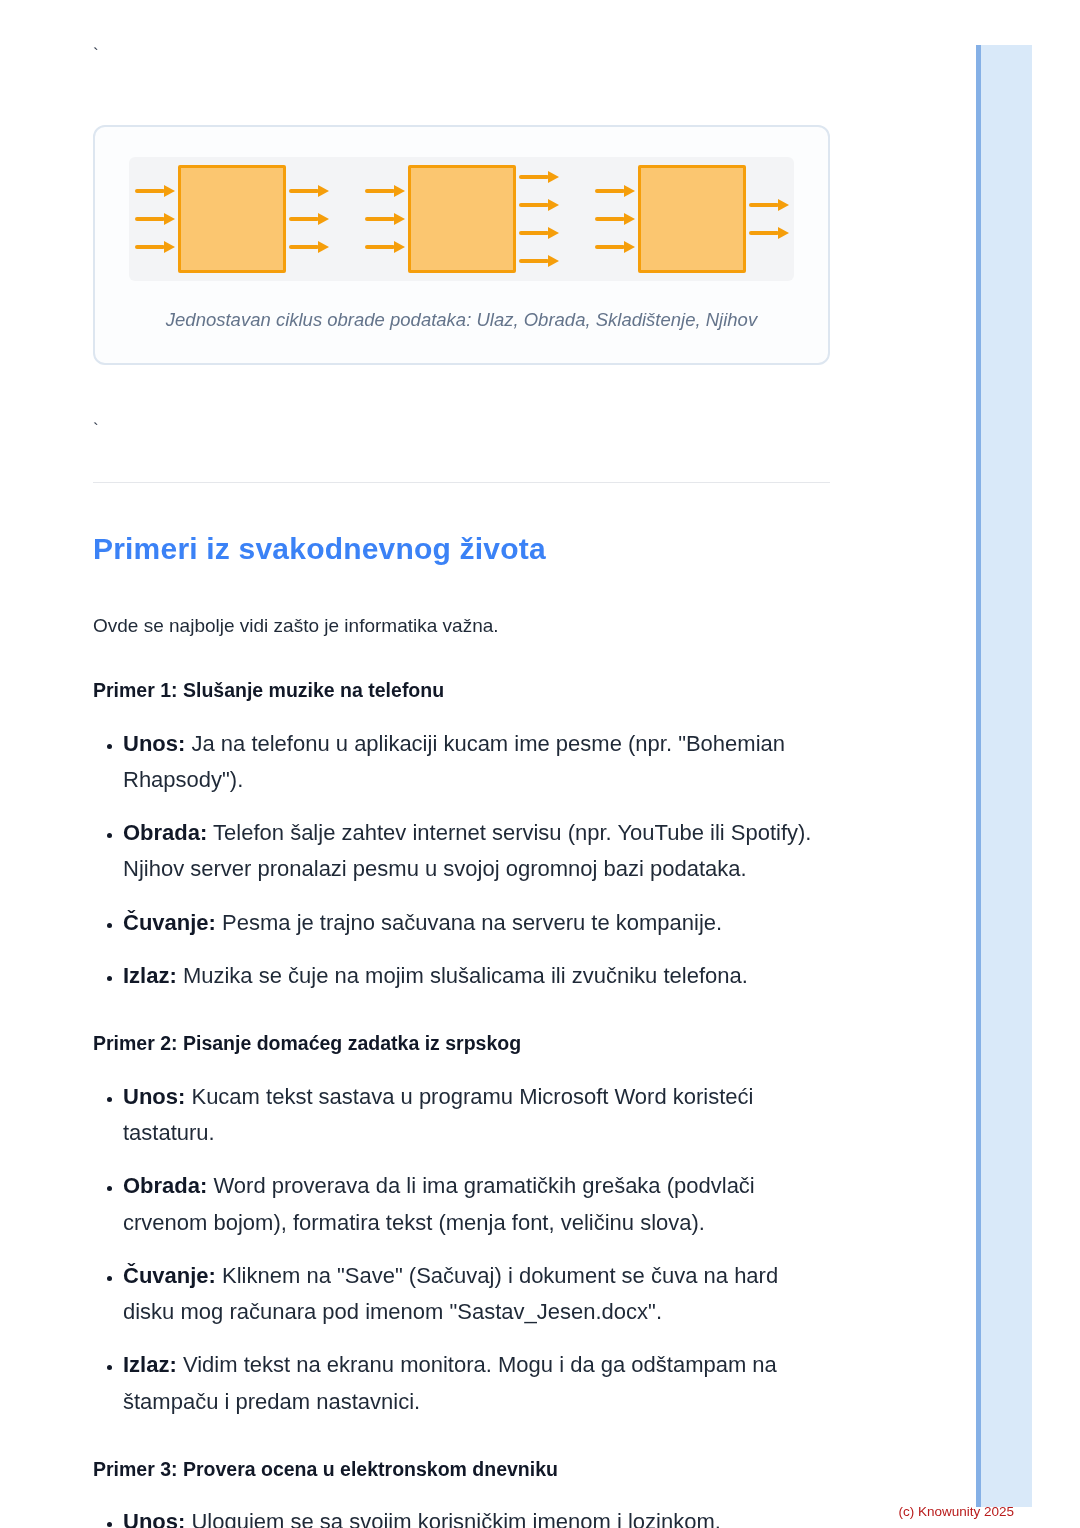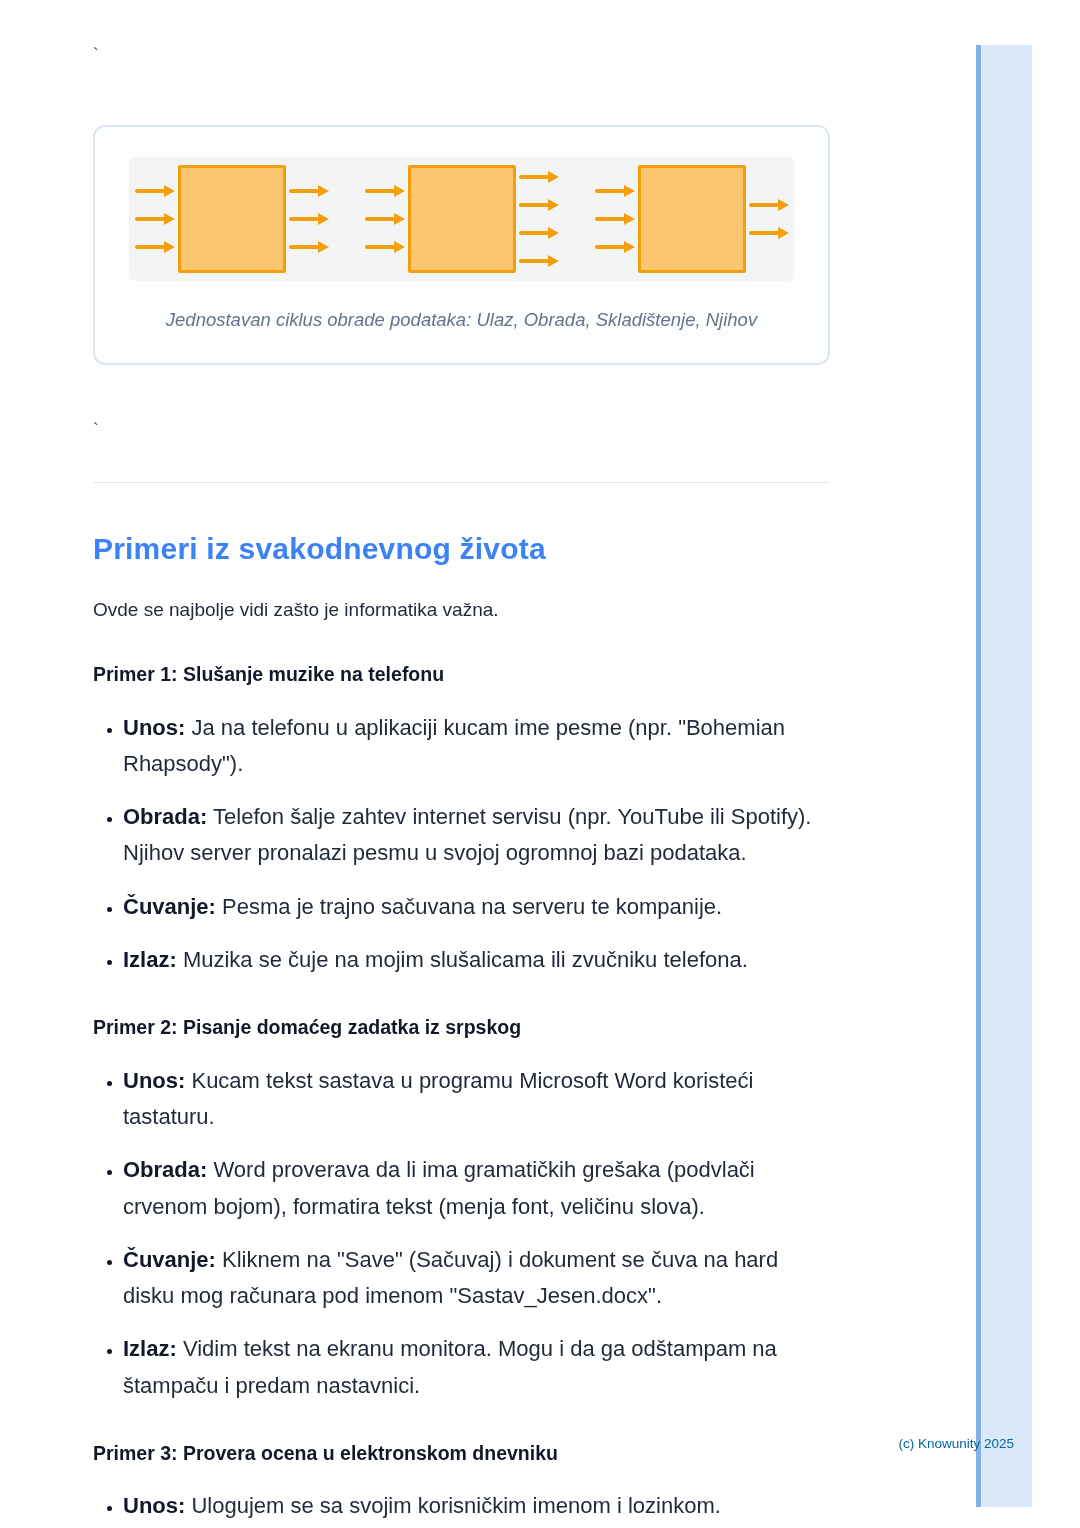--- a/index.html
+++ b/index.html
@@ -54,35 +54,35 @@
     margin-top:26px;text-align:center;font-style:italic;
     color:#64748b;font-size:18.5px;line-height:1.4;
   }
   .divider{
     border:none;border-top:1px solid #e5e7eb;margin:42px 0 0 0;
   }
   h1.page-heading{
     margin:48px 0 0 0;font-size:30px;line-height:1.2;
     color:var(--accent,#3b82f6);font-weight:700;letter-spacing:.2px;
   }
-  p.intro{margin:28px 0 0 0;font-size:19px;line-height:1.6;color:#1f2937;}
+  p.intro{margin:44px 0 0 0;font-size:19px;line-height:1.6;color:#1f2937;}
   h3.example-title{
     margin:36px 0 0 0;font-size:19.5px;font-weight:700;color:#111827;line-height:1.35;
   }
   ul.bullets{
     margin:22px 0 0 0;padding:0 0 0 30px;list-style:disc;
   }
   ul.bullets li{
     font-size:22px;line-height:1.65;margin-bottom:17px;color:#1f2937;
   }
   ul.bullets li::marker{color:#111827;font-size:16px;}
   ul.bullets strong{color:#111827;font-weight:700;}
   .footer{
-    position:absolute;right:66px;top:1436px;z-index:3;
-    font-size:13.5px;color:#0369a1;
+    position:absolute;right:66px;top:1504px;z-index:3;
+    font-size:13.5px;color:#b91c1c;
   }
 </style>
 </head>
 <body>
 
 <div class="right-strip"></div>
 
 <div class="content">
 
   <div class="tick">`</div>

